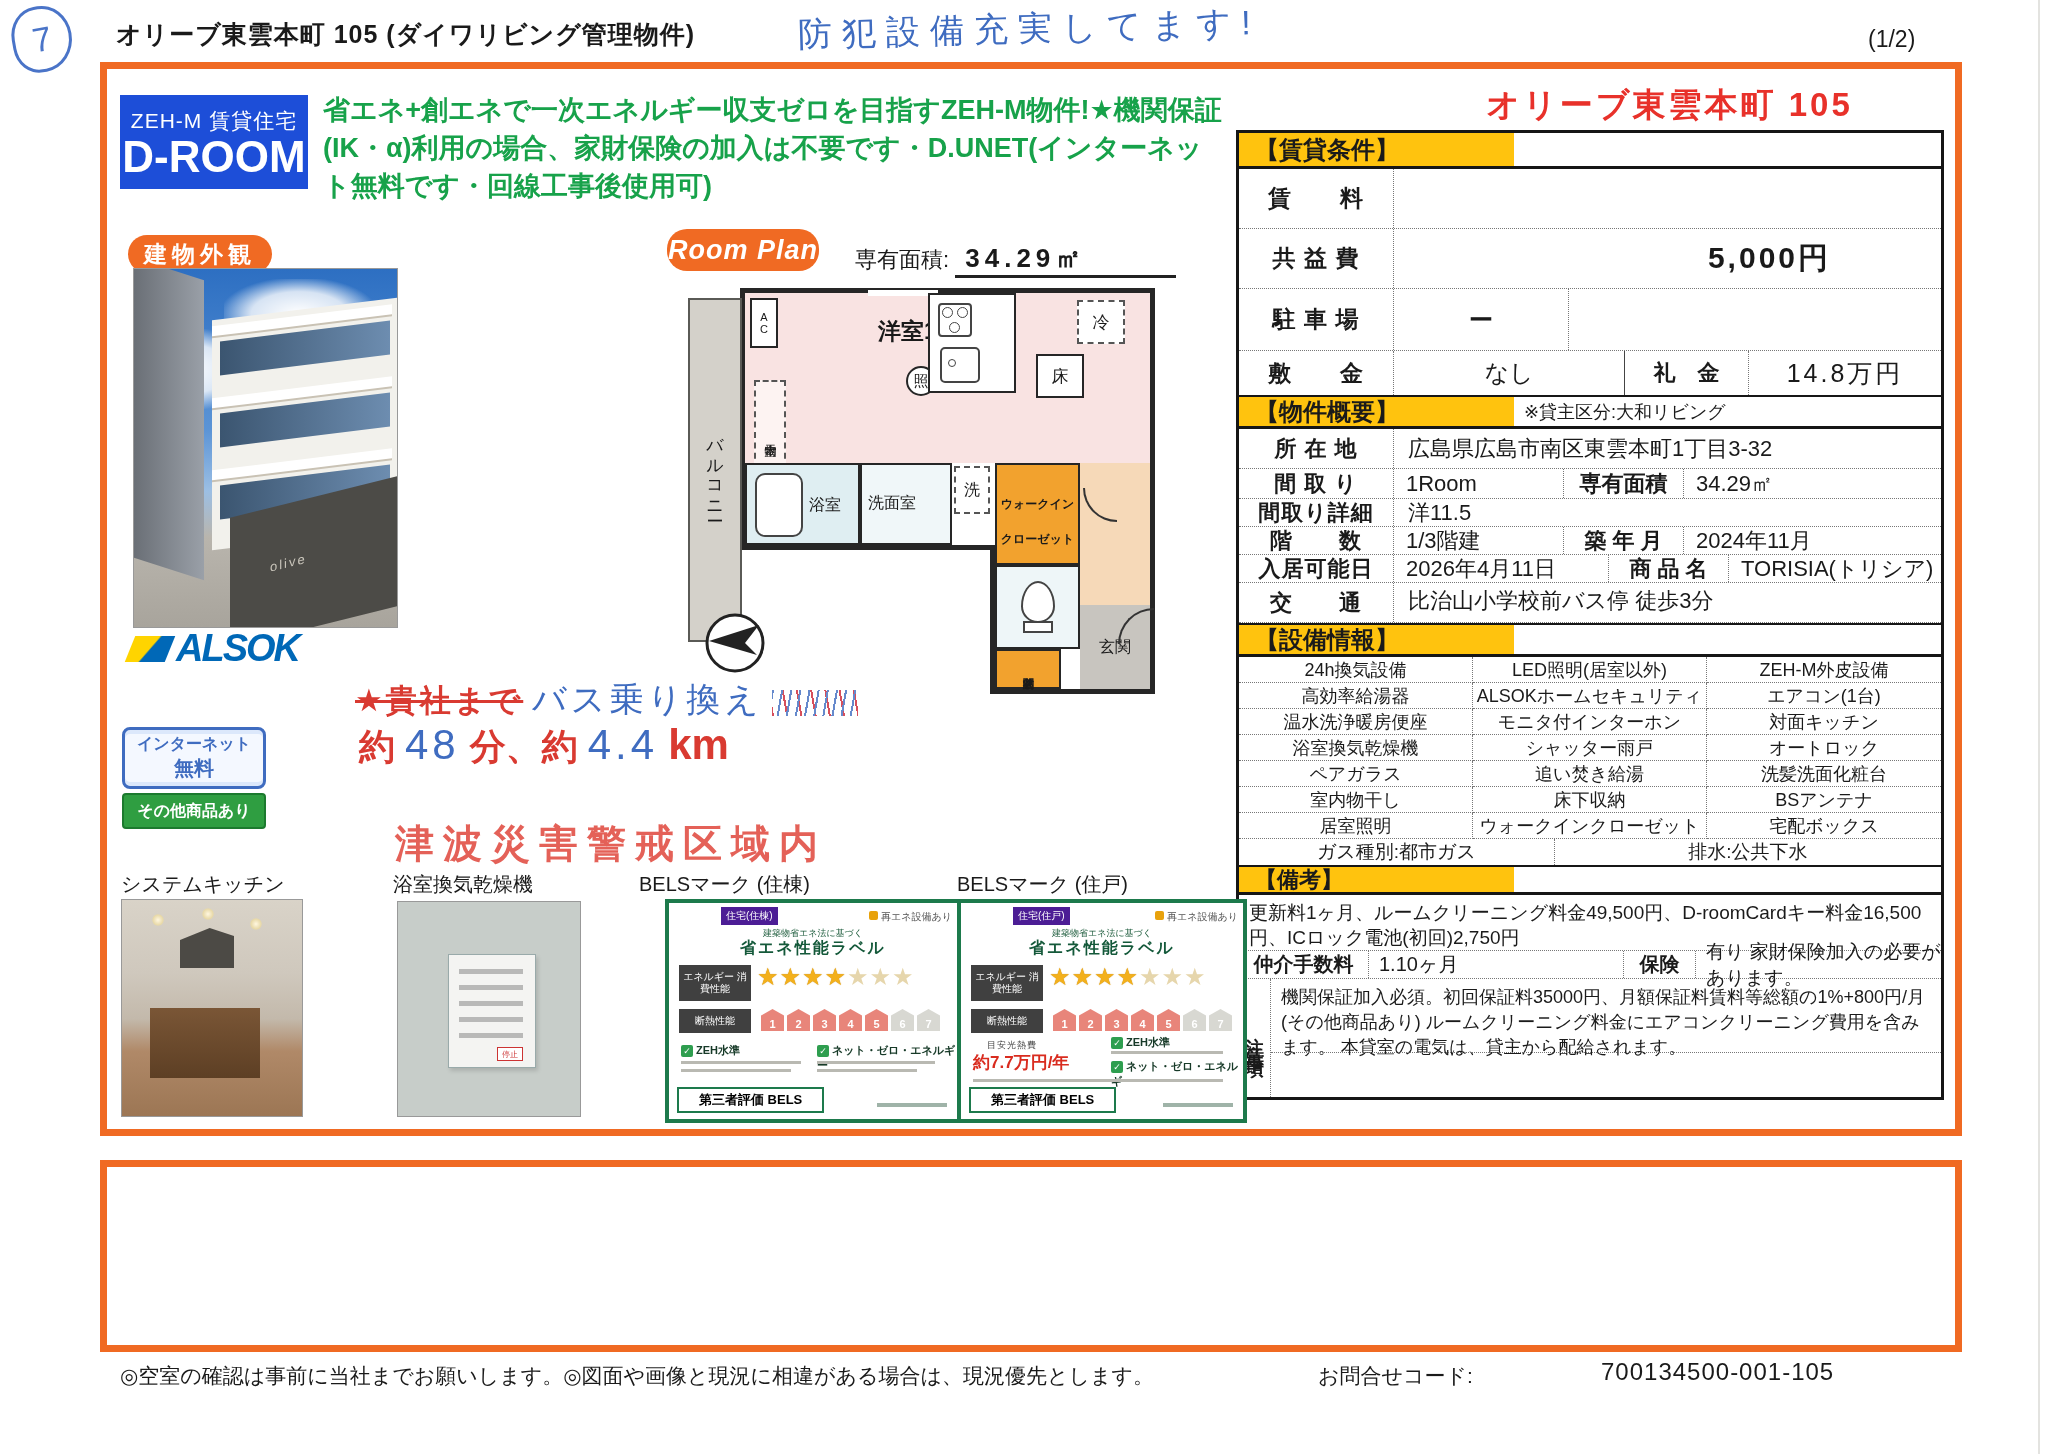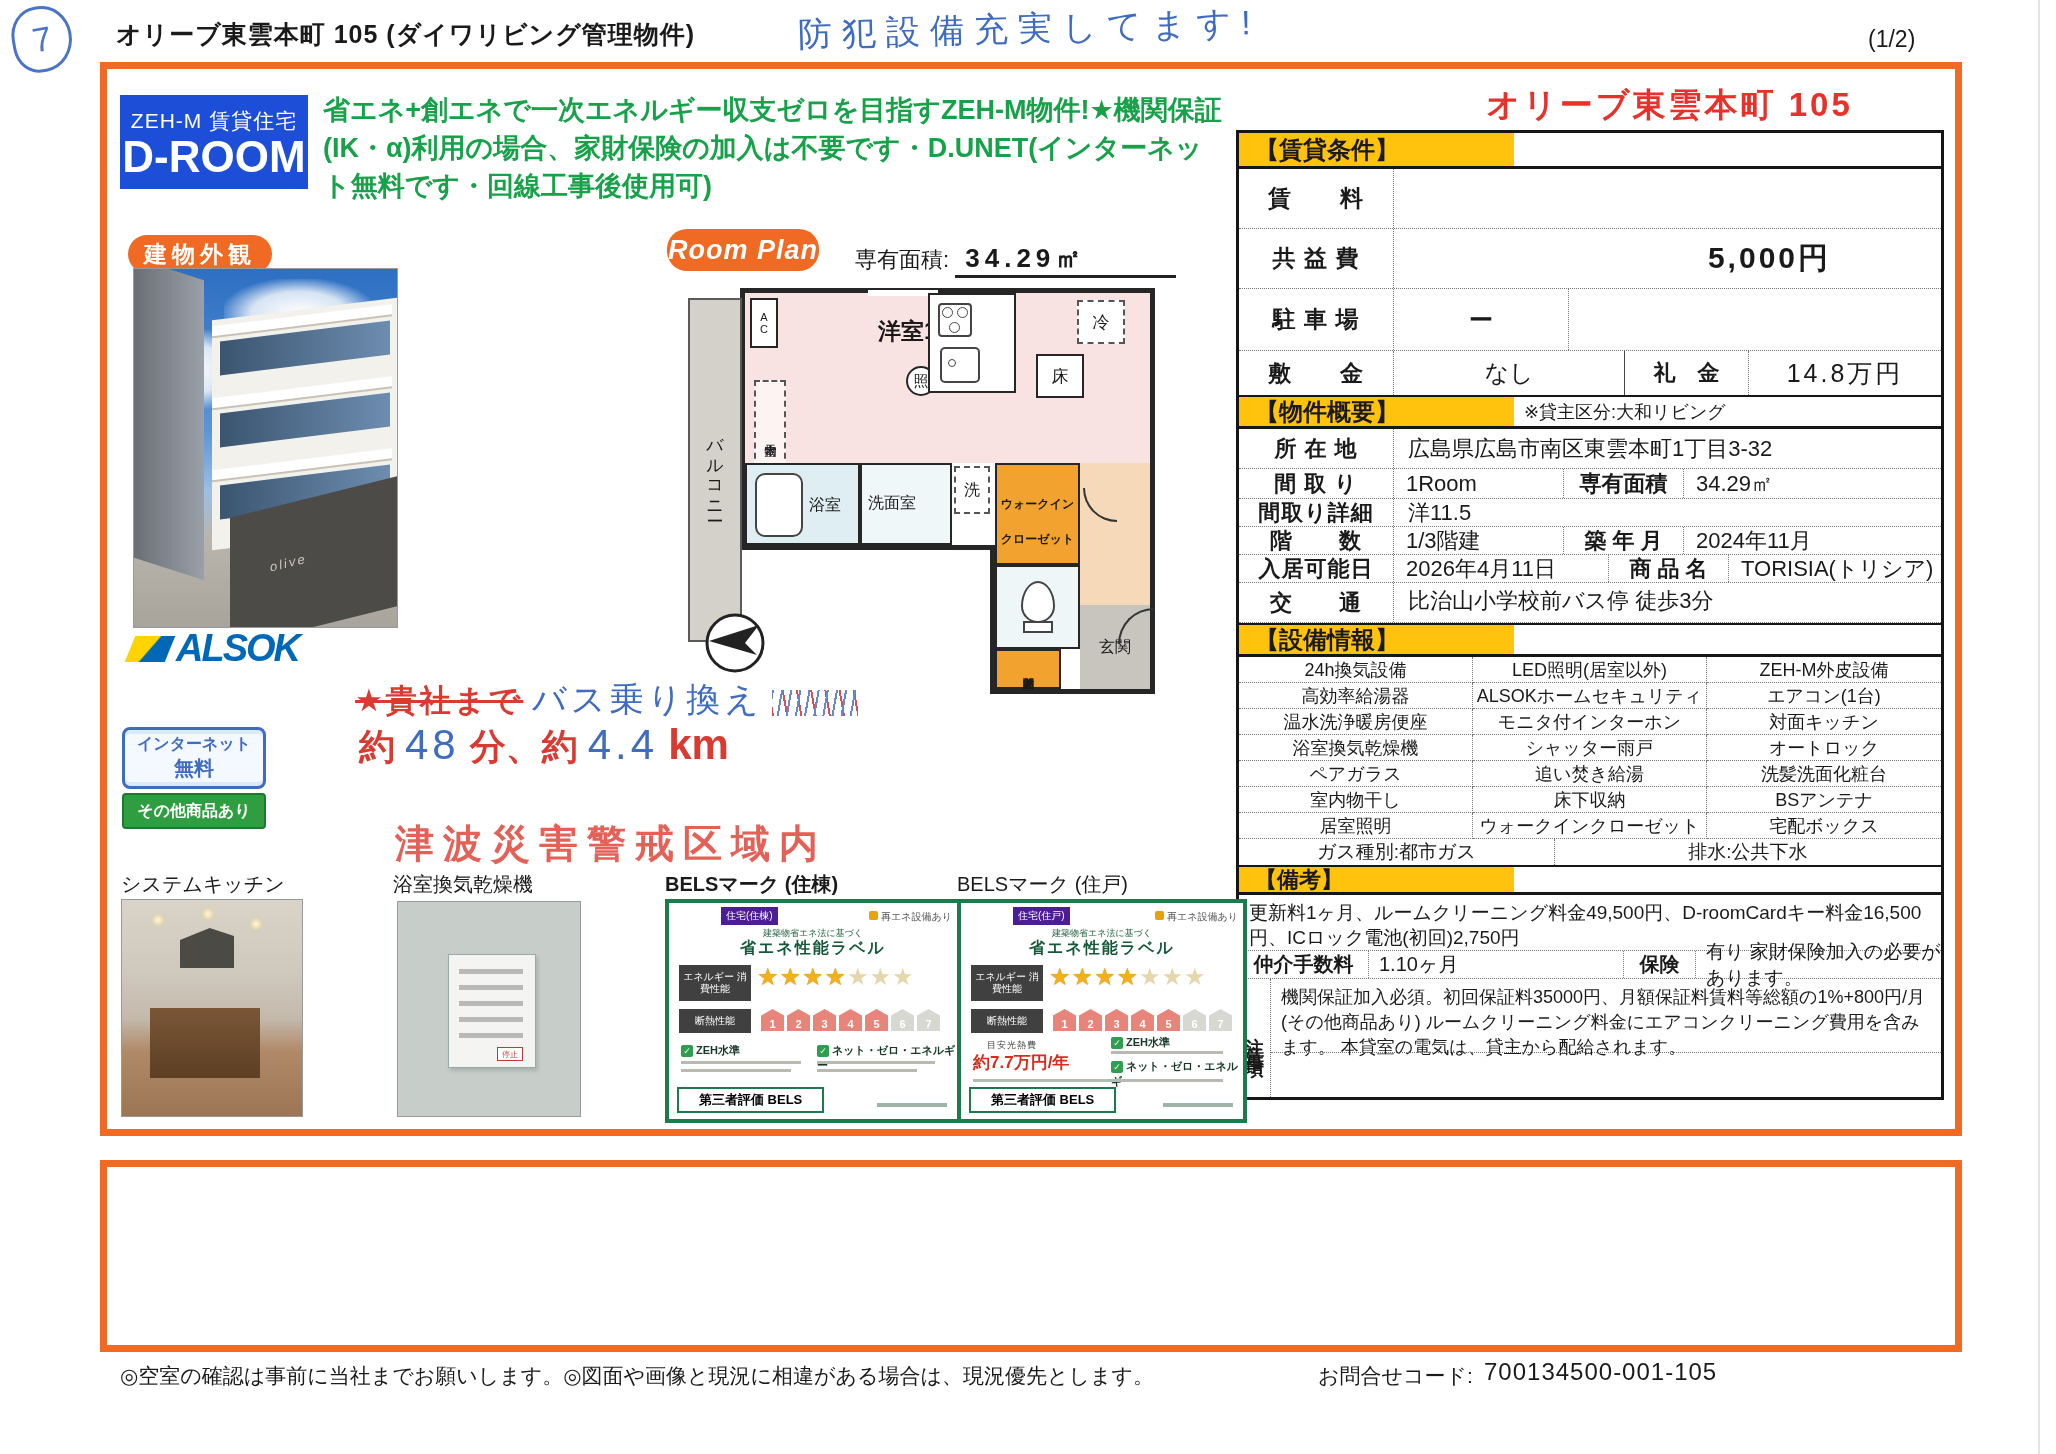--- a/index.html
+++ b/index.html
@@ -192,21 +192,21 @@
               text-align:center;line-height:12px;margin-right:3px;border-radius:2px;}
   .gbar{background:#b9b9b2;height:3px;}
   .cost-lbl{font-size:9px;color:#444;letter-spacing:1px;}
   .cost-val{font-size:17px;font-weight:800;color:#d92c1f;}
   .bc-bottom{left:8px;bottom:6px;border:2px solid #1d7a4c;background:#fff;color:#000000;font-size:13px;font-weight:800;padding:2px 20px;}
   .bc-datebar{right:10px;bottom:12px;width:70px;height:4px;background:#9fb3a8;}
 
   
   .footer-note{left:120px;top:1362px;font-size:21px;}
   .inq-lbl{left:1318px;top:1362px;font-size:21px;}
-  .inq-code{left:1484px;top:1358px;font-size:24px;letter-spacing:1px;}
+  .inq-code{left:1601px;top:1358px;font-size:24px;letter-spacing:1px;}
 </style>
 </head>
 <body>
 
 <div class="page">
   <div class="abs scan-edge"></div>
 
   <div class="abs circle7">
       <span>7</span>
     </div>
@@ -456,21 +456,21 @@
       <div class="fpanel">
         <div class="fline" style="top:14px;"></div>
         <div class="fline" style="top:30px;"></div>
         <div class="fline" style="top:46px;"></div>
         <div class="fline" style="top:62px;"></div>
         <div class="fline" style="top:78px;"></div>
         <div class="fstop">停止</div>
       </div>
     </div>
 
-    <div class="abs pt-label" style="left:558px;top:802px;font-weight:bold;">BELSマーク (住棟)</div>
+    <div class="abs pt-label" style="left:532px;top:802px;">BELSマーク (住棟)</div>
     <div class="abs bels-card" style="left:558px;top:830px;width:288px;height:216px;">
       <div class="bc bc-tag">住宅(住棟)</div>
       <div class="bc bc-renew"><i></i><span>再エネ設備あり</span></div>
       <div class="bc bc-sub">建築物省エネ法に基づく</div>
       <div class="bc bc-title">省エネ性能ラベル</div>
       <div class="bc bc-glabel gl1">エネルギー 消費性能</div>
       <div class="bc stars">
         <span class="gold">★★★★</span><span class="pale">★★★</span>
       </div>
       <div class="bc bc-glabel gl2">断熱性能</div>

